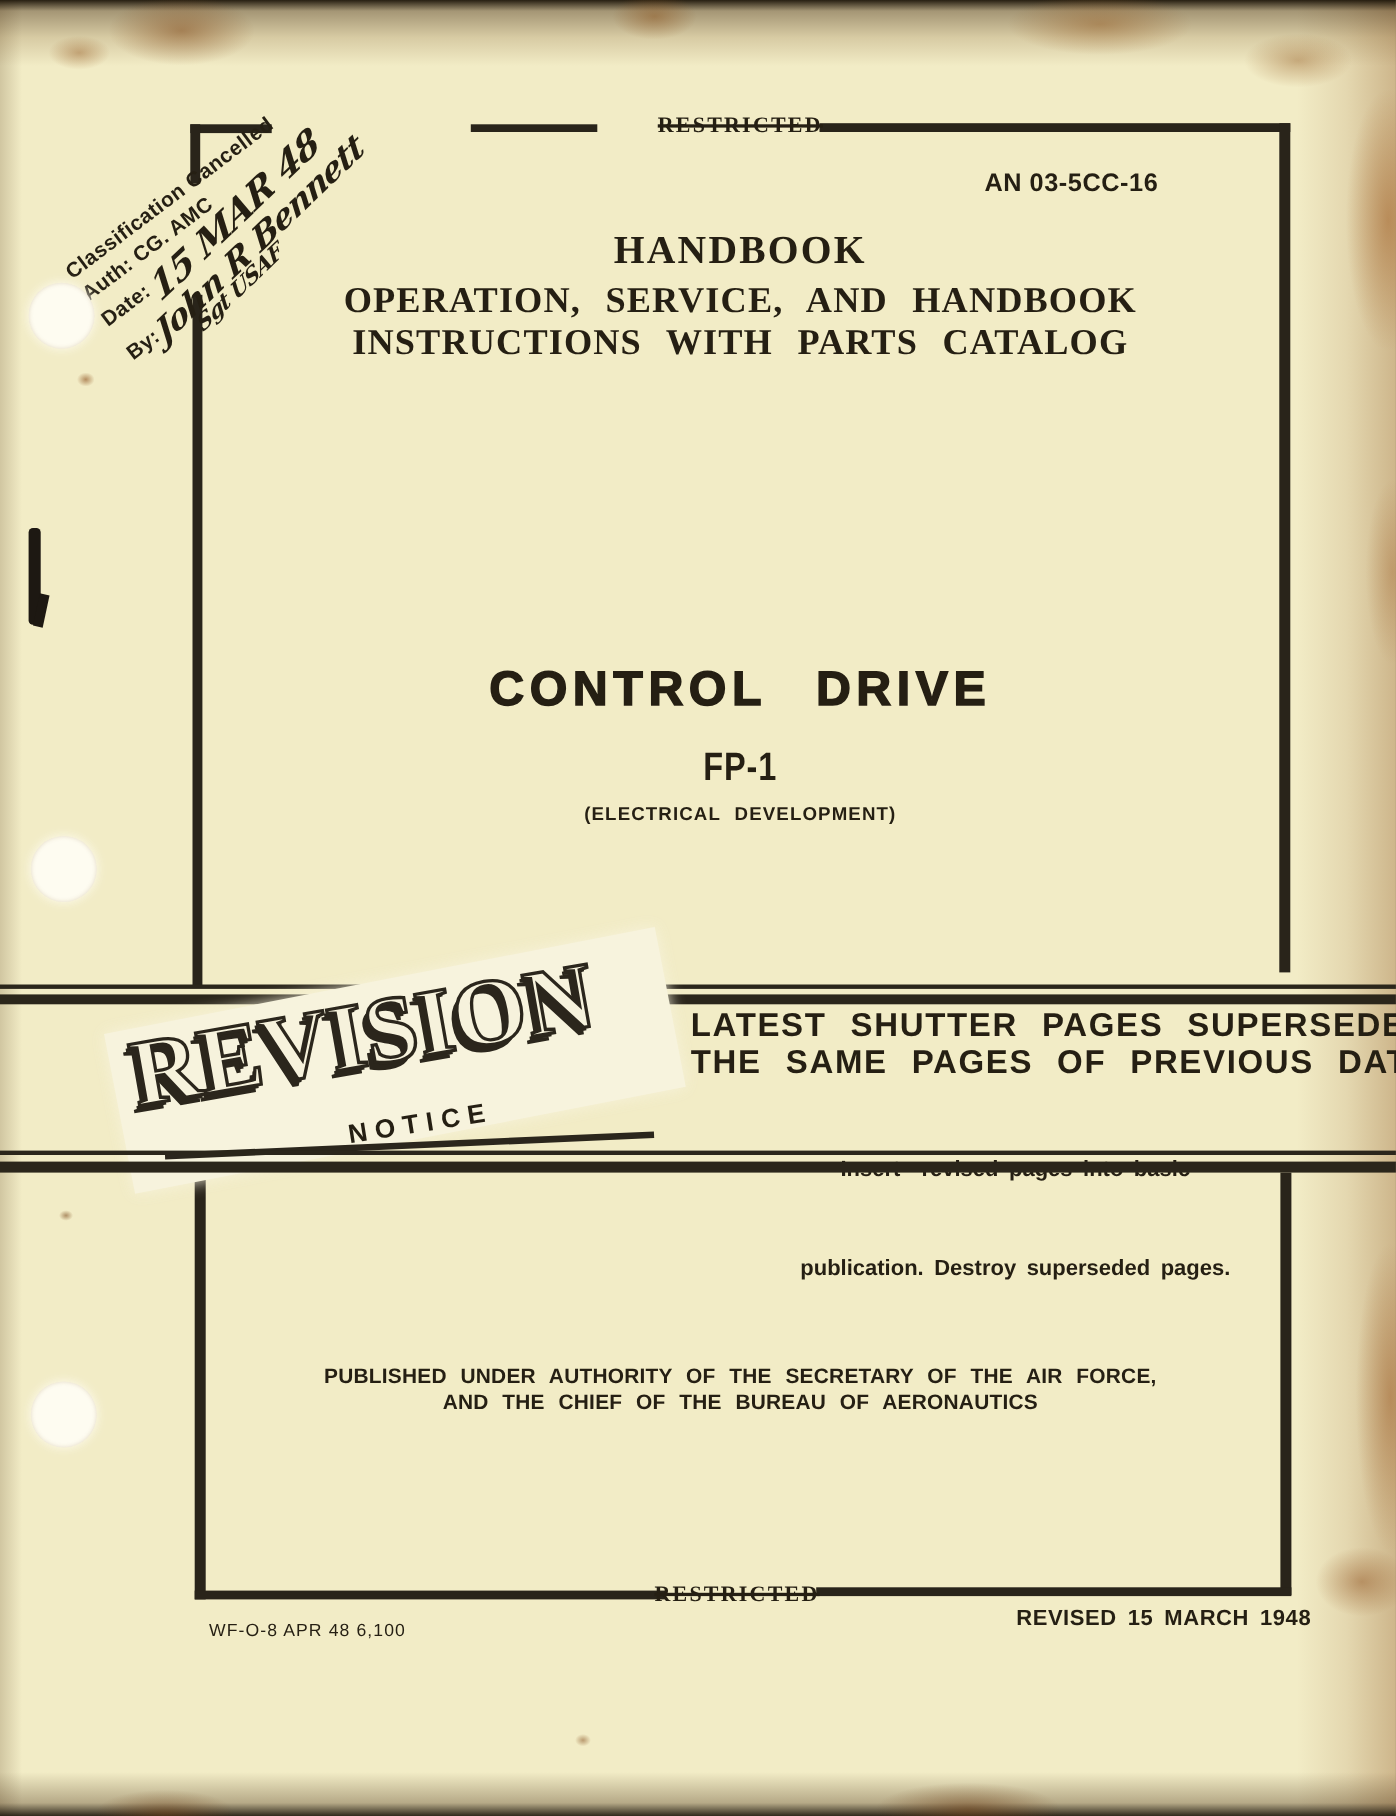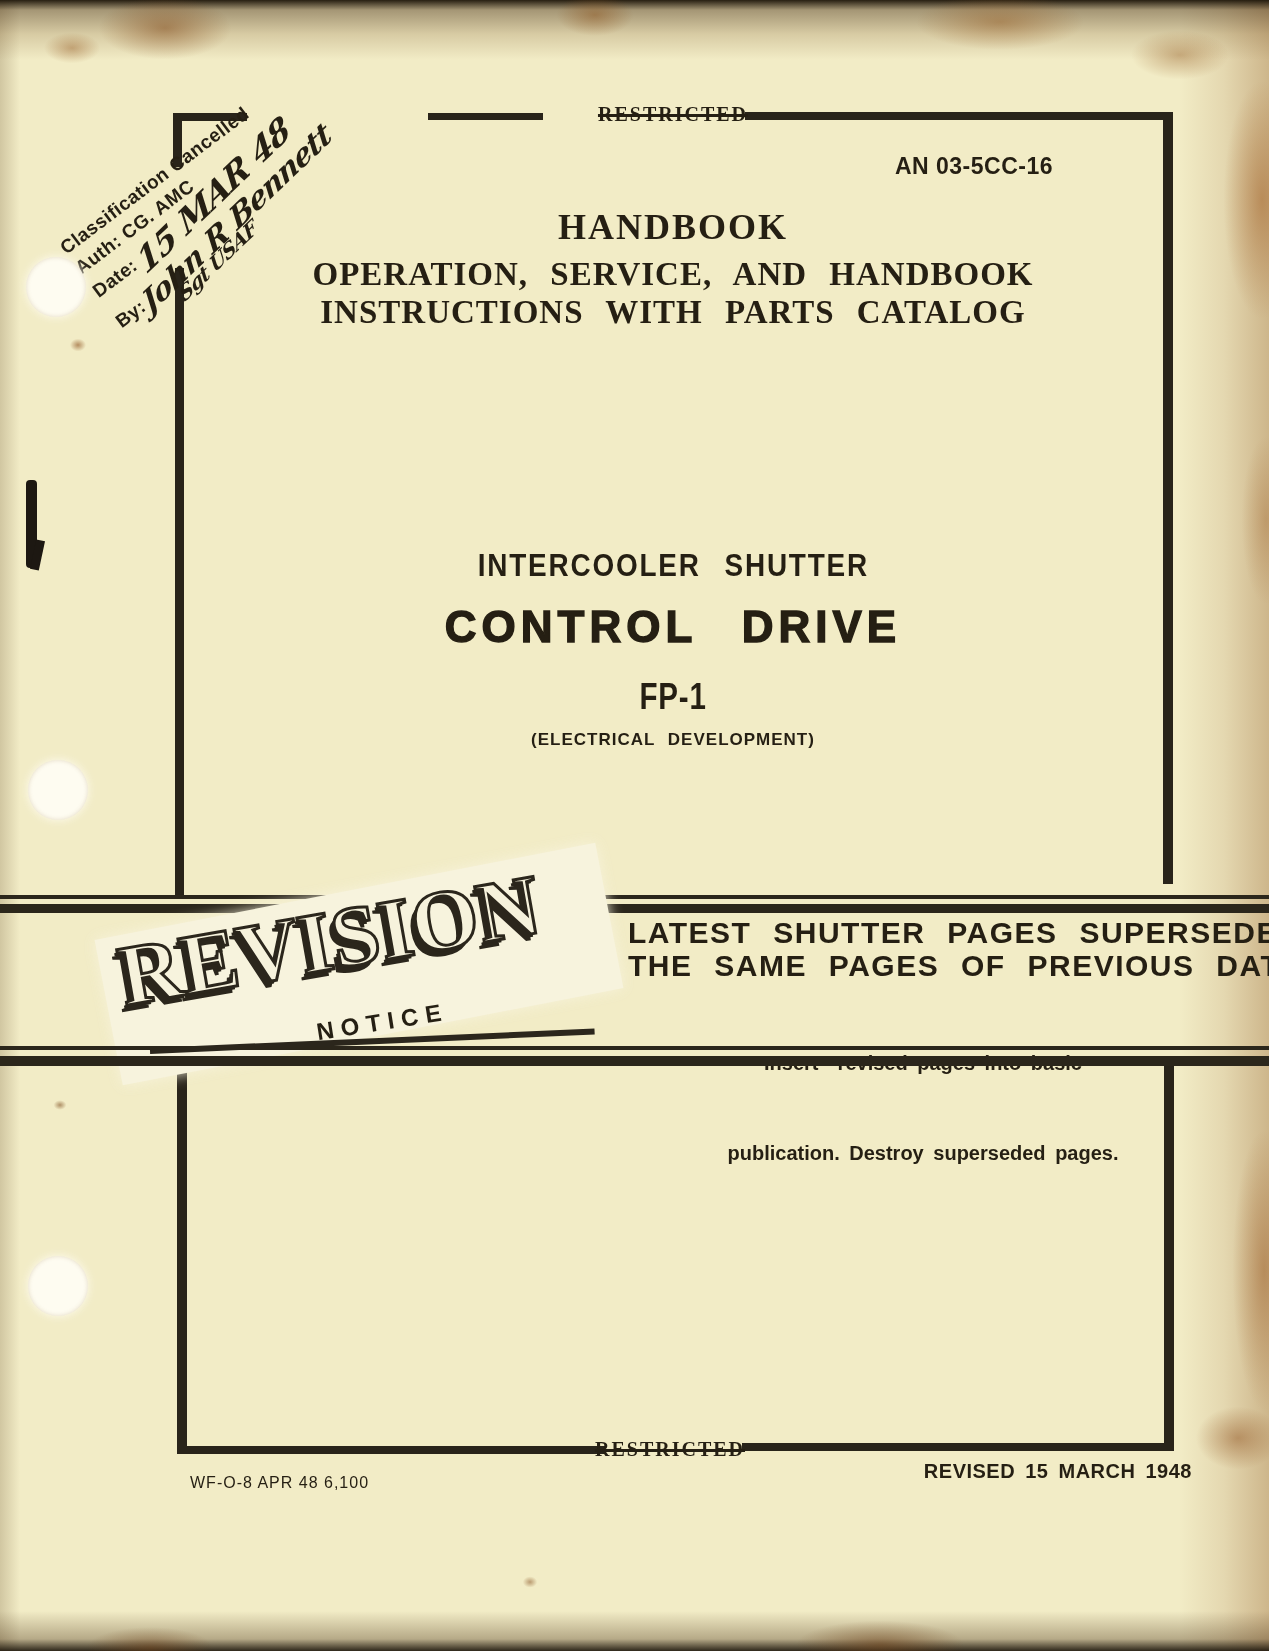--- a/index.html
+++ b/index.html
@@ -117,21 +117,20 @@
     </div>
     <div class="stamp-row">
       <span class="stamp-print">By:</span>
       <span>
         <span class="hand hand-sig1" style="display:block;">John R Bennett</span>
         <span class="hand hand-sig2" style="display:block;">Sgt USAF</span>
       </span>
     </div>
   </div>
 
-  <div class="abs sansB center subj1"><span>INTERCOOLER SHUTTER</span></div>
   <div class="abs sansB center subj2">CONTROL DRIVE</div>
   <div class="abs sansB center model"><span>FP-1</span></div>
   <div class="abs sansB center devnote">(ELECTRICAL DEVELOPMENT)</div>
 
   <div class="bandline" style="top:895px;height:4px;"></div>
   <div class="bandline" style="top:904px;height:9px;"></div>
   <div class="abs sticker"></div>
   <div class="abs revision-word">REVISION</div>
   <div class="abs sansB notice-word">NOTICE</div>
   <div class="abs notice-underline"></div>
@@ -139,20 +138,24 @@
     <div>LATEST SHUTTER PAGES SUPERSEDE</div>
     <div>THE SAME PAGES OF PREVIOUS DATE</div>
   </div>
   <div class="abs sansB center instr">
     <div>Insert  revised pages into basic</div>
     <div>publication. Destroy superseded pages.</div>
   </div>
   <div class="bandline" style="top:1046px;height:4px;"></div>
   <div class="bandline" style="top:1056px;height:10px;"></div>
 
+  <div class="abs sansB center auth">
+    <div>PUBLISHED UNDER AUTHORITY OF THE SECRETARY OF THE AIR FORCE,</div>
+    <div>AND THE CHIEF OF THE BUREAU OF AERONAUTICS</div>
+  </div>
 
   <div class="abs serifB center strike restricted-bottom">RESTRICTED</div>
 
   <div class="abs print-code">WF-O-8 APR 48 6,100</div>
   <div class="abs sansB revdate">REVISED 15 MARCH 1948</div>
 
   <div class="hole" style="left:26px;top:257px;"></div>
   <div class="hole" style="left:28px;top:760px;"></div>
   <div class="hole" style="left:28px;top:1256px;"></div>
   <div class="abs staple"></div>

